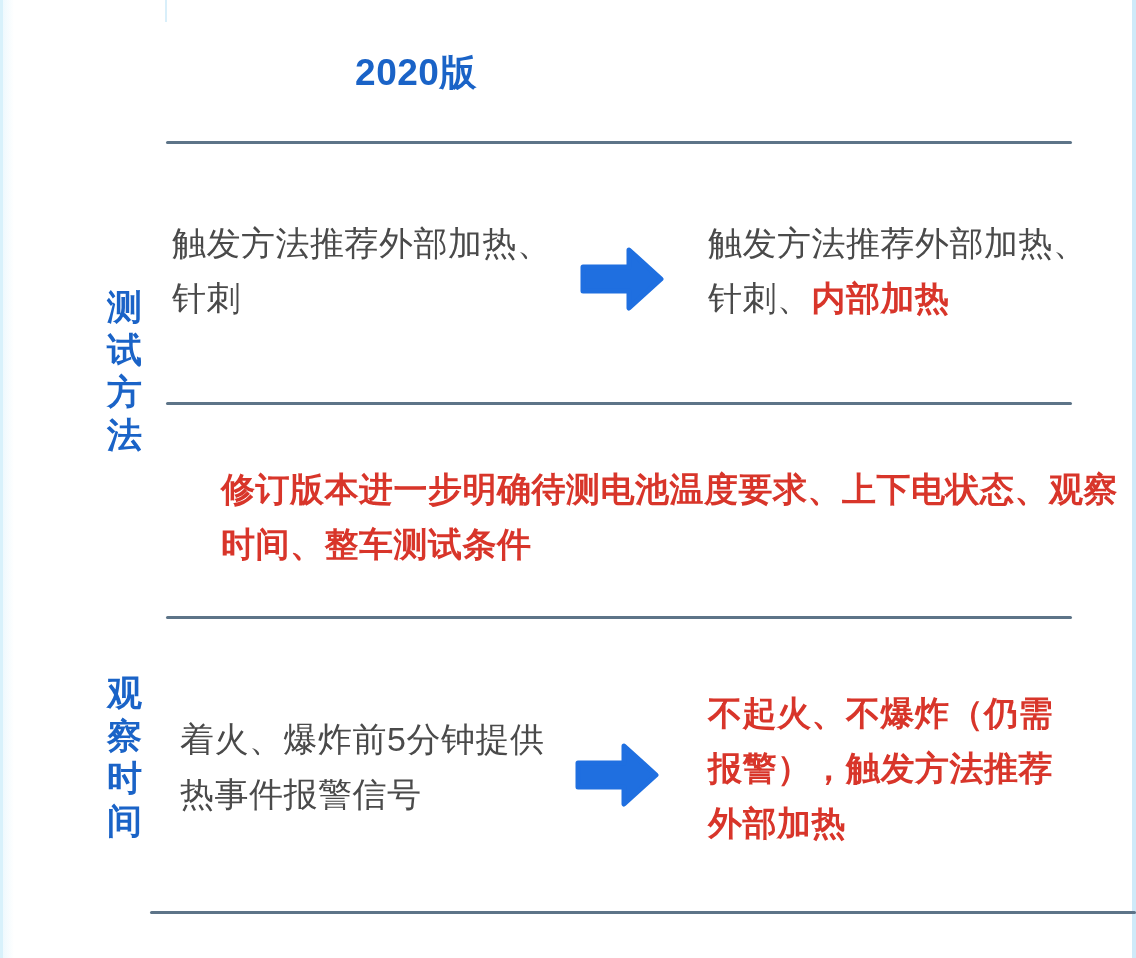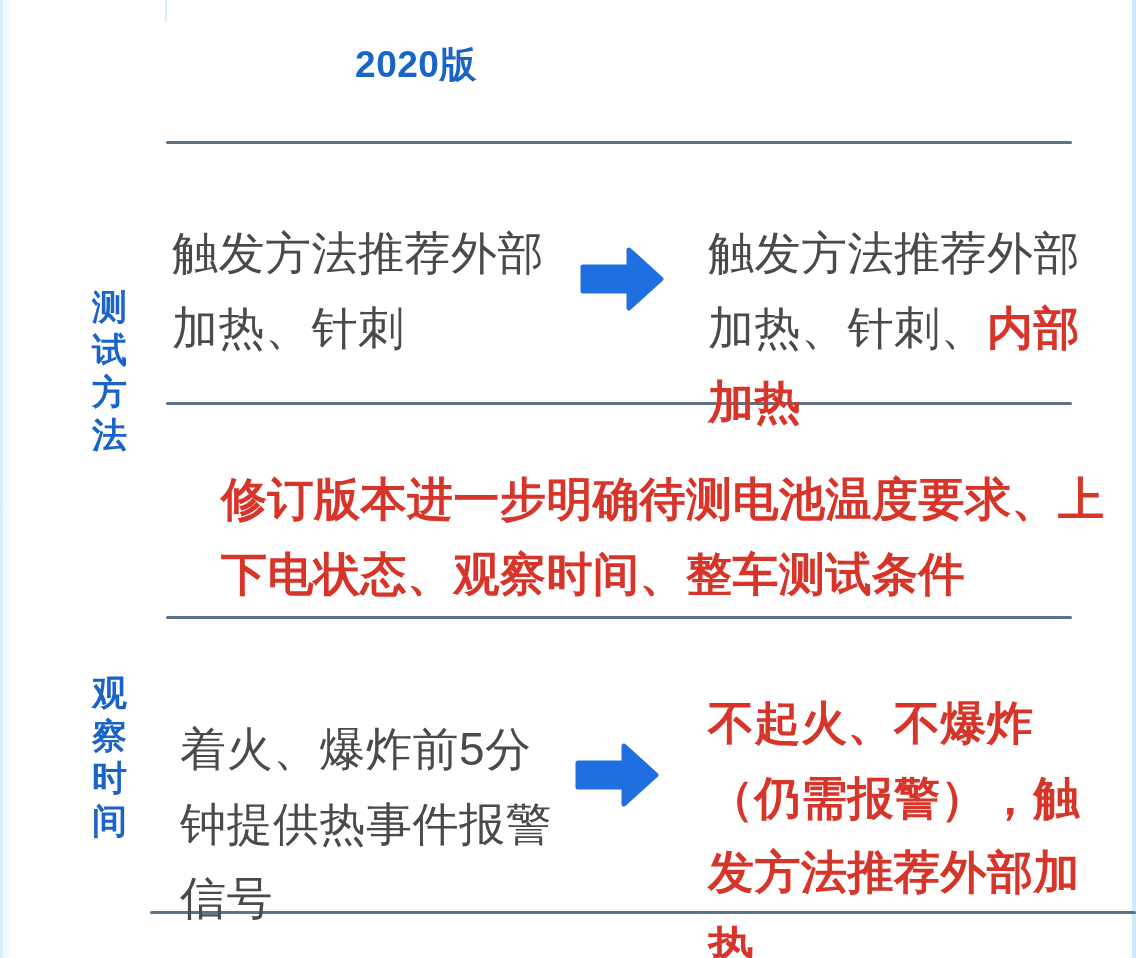--- a/index.html
+++ b/index.html
@@ -34,21 +34,21 @@
   .edge-topbox {
     position: absolute;
     left: 165px; top: 0;
     width: 2px; height: 22px;
     background: #d9effa;
   }
 
   
   .header {
     position: absolute;
-    left: 166px; top: 0;
+    left: 166px; top: 8px;
     width: 906px; height: 149px;
   }
   .hdr-cell {
     position: absolute;
     top: 40px;
     font-size: 37px;
     font-weight: bold;
     color: #1a63c7;
     letter-spacing: 0.5px;
     text-align: center;
@@ -71,30 +71,31 @@
 
   
   .cat {
     position: absolute;
     left: 92px;
     width: 66px;
     font-size: 35px;
     font-weight: bold;
     color: #1a63c7;
     line-height: 1.22;
+    text-align: center;
     letter-spacing: 1px;
     word-break: break-all;
   }
   .cat-test { top: 286px; }
   .cat-tech { top: 672px; }
 
   
   .cell {
     position: absolute;
-    font-size: 46px;
+    font-size: 34px;
     line-height: 1.62;
     color: #4a4a4a;
     letter-spacing: 0.5px;
   }
   .cell .red {
     color: #d8352a;
     font-weight: bold;
   }
   .cell.red-all {
     color: #d8352a;

